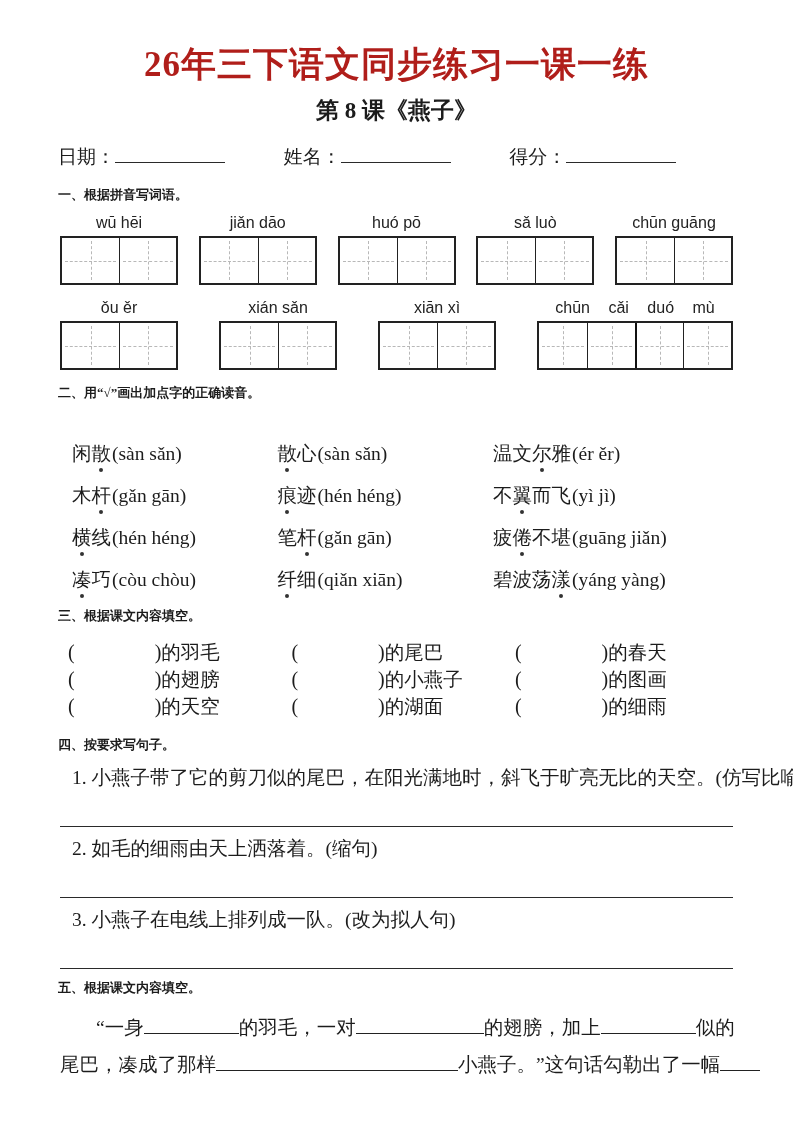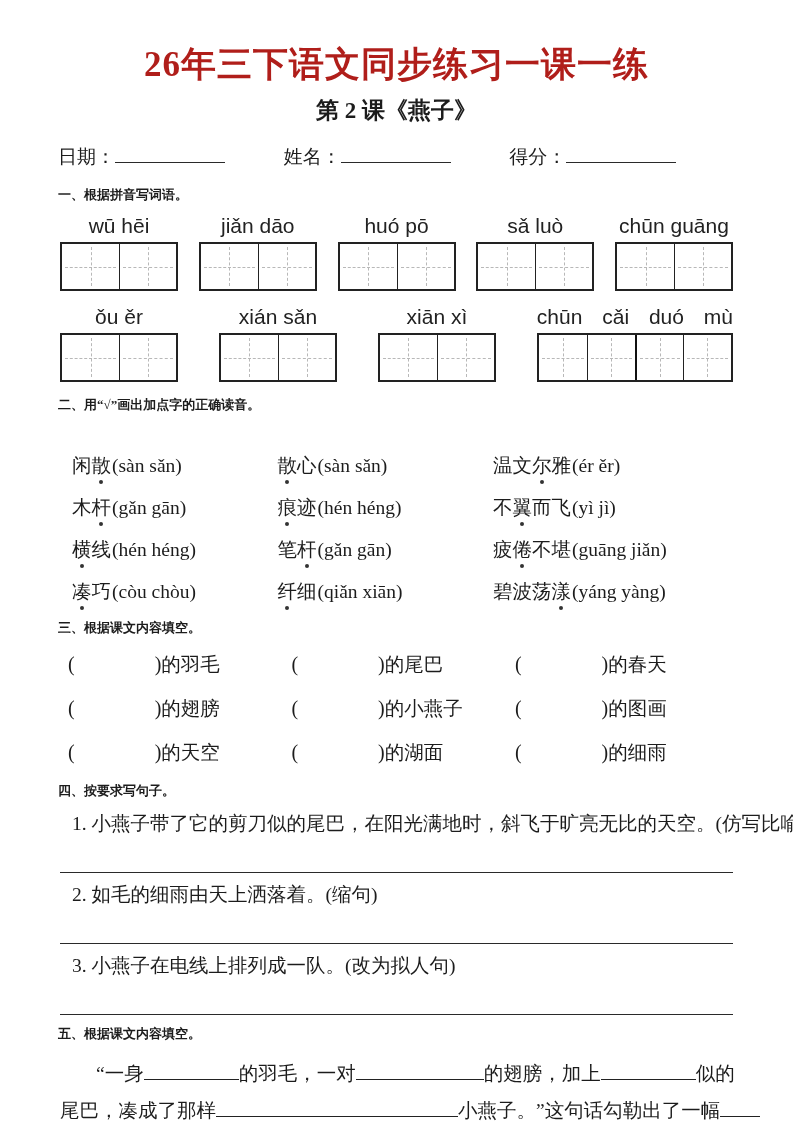--- a/index.html
+++ b/index.html
@@ -19,61 +19,61 @@
 
   .meta-row { display:flex; font-size:19px; margin:0 0 16px; }
   .meta-field { width:231px; white-space:nowrap; }
   .meta-blank { display:inline-block; width:110px; height:1em; border-bottom:1.5px solid var(--line); }
 
   .sec-heading { font-size:13px; font-weight:bold; margin:10px 0 10px; }
 
   
   .pinyin-row { display:flex; justify-content:space-between; margin:2px 2px 14px 2px; }
   .pgroup { display:flex; flex-direction:column; align-items:center; }
-  .plabel { font-family:"Liberation Sans", sans-serif; font-size:21px; color:#222; margin-bottom:4px; white-space:nowrap; }
+  .plabel { font-family:"Liberation Sans", sans-serif; font-size:16px; color:#222; margin-bottom:4px; white-space:nowrap; }
   .pgroup.quad .plabel { word-spacing:14px; }
   .wgrid { display:flex; border:2px solid #222; background:#fff; }
   .wcell { width:57px; height:45px; position:relative; }
   .wcell + .wcell { border-left:1.5px solid #222; }
   .wcell.q { width:48px; }
   .wcell.mid { border-left:2.5px solid #111; }
   .wcell::before { content:""; position:absolute; left:3px; right:3px; top:50%; border-top:1px dashed var(--dash); }
   .wcell::after  { content:""; position:absolute; top:3px; bottom:3px; left:50%; border-left:1px dashed var(--dash); }
 
   
   .s2-grid { display:grid; grid-template-columns:31% 32.5% 36.5%; row-gap:15px; font-size:19.5px; padding:2px 0 4px 14px;margin-top:36px; }
   .s2-item { white-space:nowrap; }
   .ch { position:relative; display:inline-block; }
   .ch.dot::after { content:""; position:absolute; left:50%; bottom:-5px; transform:translateX(-50%);
     width:4px; height:4px; border-radius:50%; background:#333; }
   .py { margin-left:1px; }
 
   
-  .s3-grid { display:grid; grid-template-columns:33.5% 33.5% 33%; row-gap:17px; font-size:19.5px; padding:4px 0 6px 10px; }
+  .s3-grid { display:grid; grid-template-columns:33.5% 33.5% 33%; font-size:19.5px; padding:4px 0 6px 10px; }
   .s3-item { white-space:nowrap; }
   .paren { font-size:20px; }
   .paren-gap { display:inline-block; width:80px; }
 
   
   .s4-item { font-size:19.5px; padding-left:14px; margin-top:8px; white-space:nowrap; }
   .answer-line { border-bottom:1.6px solid var(--line); height:36px; margin:0 2px 8px 2px; }
 
   
   .s5-block { font-size:19.5px; padding:2px 0 0 2px; }
   .s5-line { line-height:37px; white-space:nowrap; }
   .s5-line.indent { padding-left:36px; }
   .blank { display:inline-block; height:1em; border-bottom:1.5px solid #222; vertical-align:baseline; }
 </style>
 </head>
 <body>
 
 <div class="page">
 
   <h1 class="title">26年三下语文同步练习一课一练</h1>
-  <div class="subtitle">第 2 课《燕子》</div>
+  <div class="subtitle">第 8 课《燕子》</div>
 
   <div class="meta-row">
     <div class="meta-field">
       <span>日期：</span><span class="meta-blank"></span>
     </div>
     <div class="meta-field">
       <span>姓名：</span><span class="meta-blank"></span>
     </div>
     <div class="meta-field">
       <span>得分：</span><span class="meta-blank"></span>

